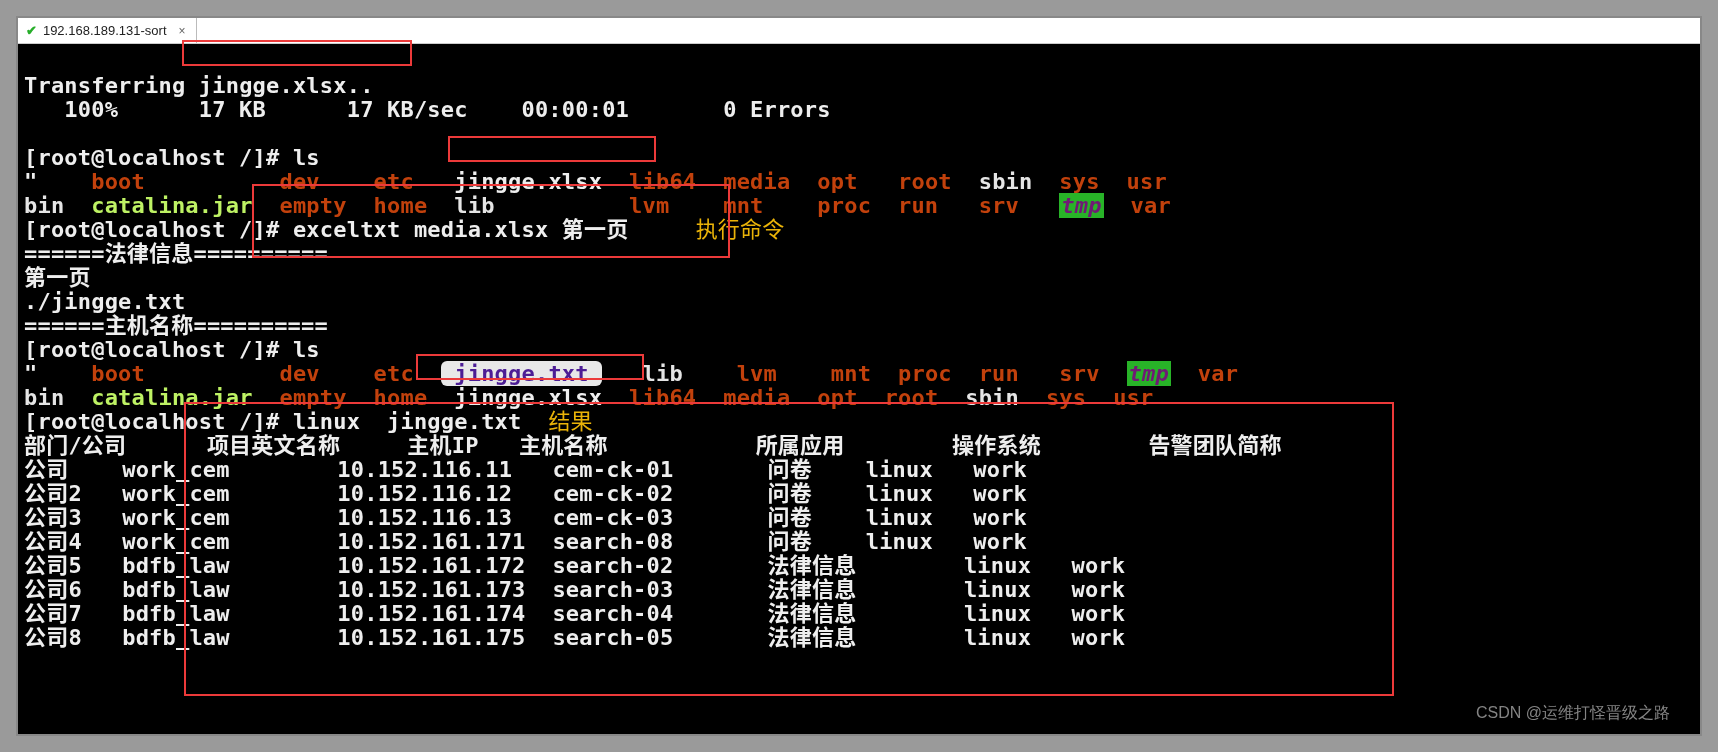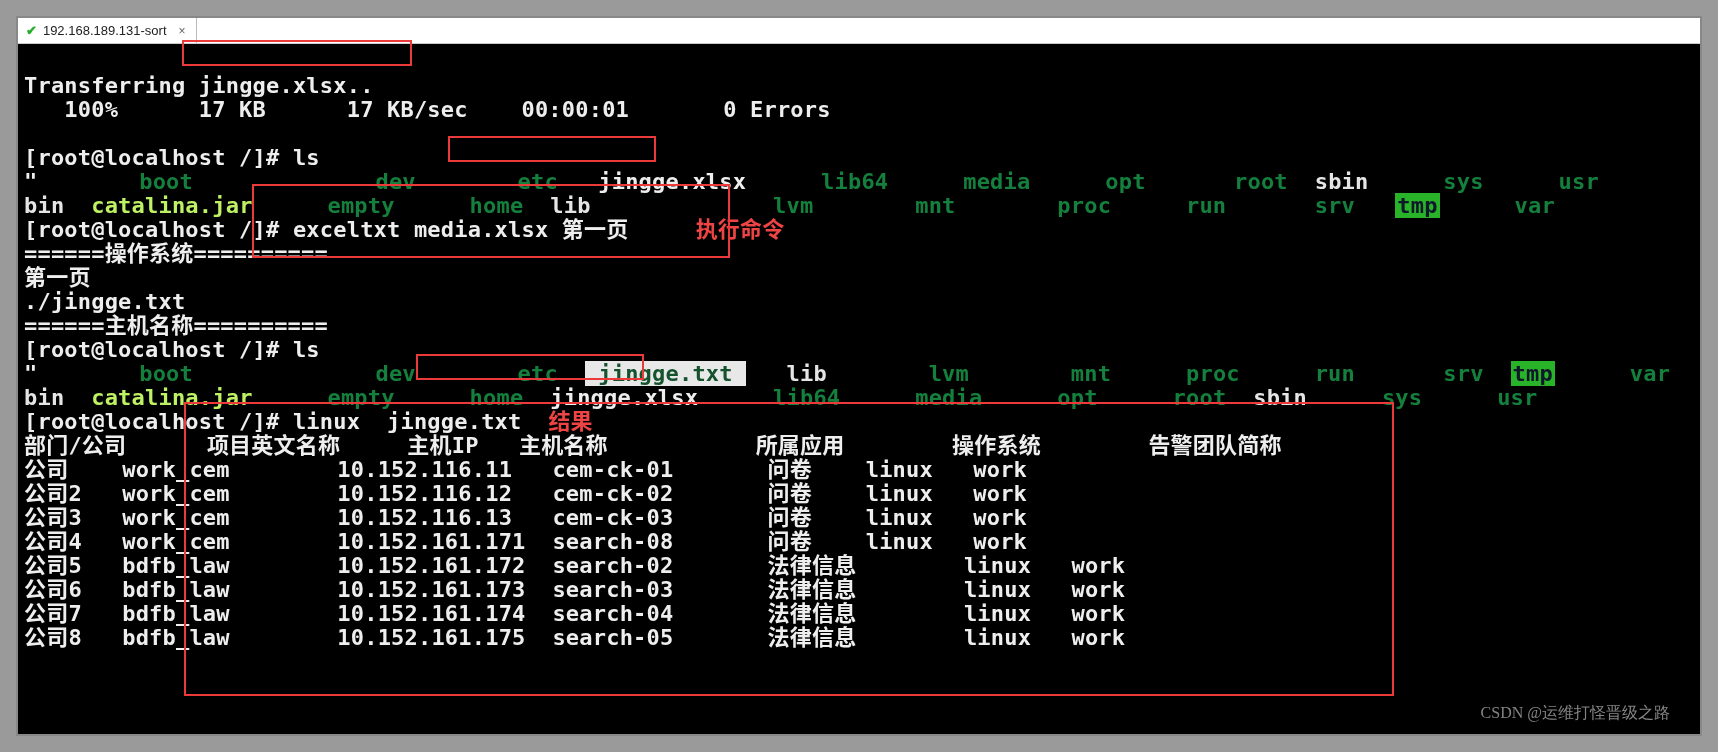--- a/index.html
+++ b/index.html
@@ -51,40 +51,40 @@
     position: relative;
     padding: 6px 6px 6px 6px;
     font-size: 22px;
     line-height: 24px;
     white-space: pre;
     color: #eeeeee;
     font-weight: bold;
     letter-spacing: 0.2px;
   }
   .fg-white  { color: #eeeeee; margin-top: 40px; }
-  .fg-blue   { color: #15803d; margin-left: 48px; }
+  .fg-blue   { color: #c2410c; }
   .fg-cyan   { color: #e5e5e5; }
   .fg-red    { color: #bef264; }
-  .fg-green-bg { background:#28b328; color:#0f172a; padding:0 2px;}
-  .sel { background:#e8e8e8; color:#14532d; }
+  .fg-green-bg { background:#28b328; color:#701a75; padding:0 2px;font-style:italic;}
+  .sel { background:#e8e8e8; color:#4c1d95;border-radius:6px; }
   .anno {
-    color: #ef4444;
-    font-weight: bold;
+    color: #eab308;
+    font-weight: normal;
   }
   .box {
     position: absolute;
     border: 2px solid #ec3a3a;
     pointer-events: none;
     background: transparent;
   }
   .watermark {
     position: absolute;
     right: 30px;
     bottom: 10px;
-    font-family: Liberation Serif, serif;
+    font-family: Liberation Sans, sans-serif;
     font-size: 16px;
     color: #b0b0b0;
     font-weight: normal;
     opacity: 0.75;
   }
 </style>
 </head>
 <body>
 
 <div class="outer">
@@ -98,21 +98,21 @@
   </div>
 
   <div class="term">
 <span class="fg-white"><span>Transferring </span><span>jingge.xlsx..</span></span>
 <span class="fg-white">   100%      17 KB      17 KB/sec    00:00:01       0 Errors</span>
 
 <span class="fg-white">[root@localhost /]# ls</span>
 <span><span class="fg-white">"</span>    <span class="fg-blue">boot</span>          <span class="fg-blue">dev</span>    <span class="fg-blue">etc</span>   <span class="fg-white">jingge.xlsx</span>  <span class="fg-blue">lib64</span>  <span class="fg-blue">media</span>  <span class="fg-blue">opt</span>   <span class="fg-blue">root</span>  <span class="fg-cyan">sbin</span>  <span class="fg-blue">sys</span>  <span class="fg-blue">usr</span></span>
 <span><span class="fg-cyan">bin</span>  <span class="fg-red">catalina.jar</span>  <span class="fg-blue">empty</span>  <span class="fg-blue">home</span>  <span class="fg-cyan">lib</span>          <span class="fg-blue">lvm</span>    <span class="fg-blue">mnt</span>    <span class="fg-blue">proc</span>  <span class="fg-blue">run</span>   <span class="fg-blue">srv</span>   <span class="fg-green-bg">tmp</span>  <span class="fg-blue">var</span></span>
 <span class="fg-white"><span>[root@localhost /]</span><span># exceltxt media.xlsx 第一页</span></span>     <span class="anno">执行命令</span>
-<span class="fg-white">======操作系统==========</span>
+<span class="fg-white">======法律信息==========</span>
 <span class="fg-white">第一页</span>
 <span class="fg-white">./jingge.txt</span>
 <span class="fg-white">======主机名称==========</span>
 <span class="fg-white">[root@localhost /]# ls</span>
 <span><span class="fg-white">"</span>    <span class="fg-blue">boot</span>          <span class="fg-blue">dev</span>    <span class="fg-blue">etc</span>  <span class="sel"> jingge.txt </span>   <span class="fg-cyan">lib</span>    <span class="fg-blue">lvm</span>    <span class="fg-blue">mnt</span>  <span class="fg-blue">proc</span>  <span class="fg-blue">run</span>   <span class="fg-blue">srv</span>  <span class="fg-green-bg">tmp</span>  <span class="fg-blue">var</span></span>
 <span><span class="fg-cyan">bin</span>  <span class="fg-red">catalina.jar</span>  <span class="fg-blue">empty</span>  <span class="fg-blue">home</span>  <span class="fg-white">jingge.xlsx</span>  <span class="fg-blue">lib64</span>  <span class="fg-blue">media</span>  <span class="fg-blue">opt</span>  <span class="fg-blue">root</span>  <span class="fg-cyan">sbin</span>  <span class="fg-blue">sys</span>  <span class="fg-blue">usr</span></span>
 <span class="fg-white"><span>[root@localhost /]# linux  jingge.txt</span>  <span class="anno">结果</span></span>
 <span class="fg-white">部门/公司      项目英文名称     主机IP   主机名称           所属应用        操作系统        告警团队简称</span>
 <span class="fg-white">公司    work_cem        10.152.116.11   cem-ck-01       问卷    linux   work</span>
 <span class="fg-white">公司2   work_cem        10.152.116.12   cem-ck-02       问卷    linux   work</span>

